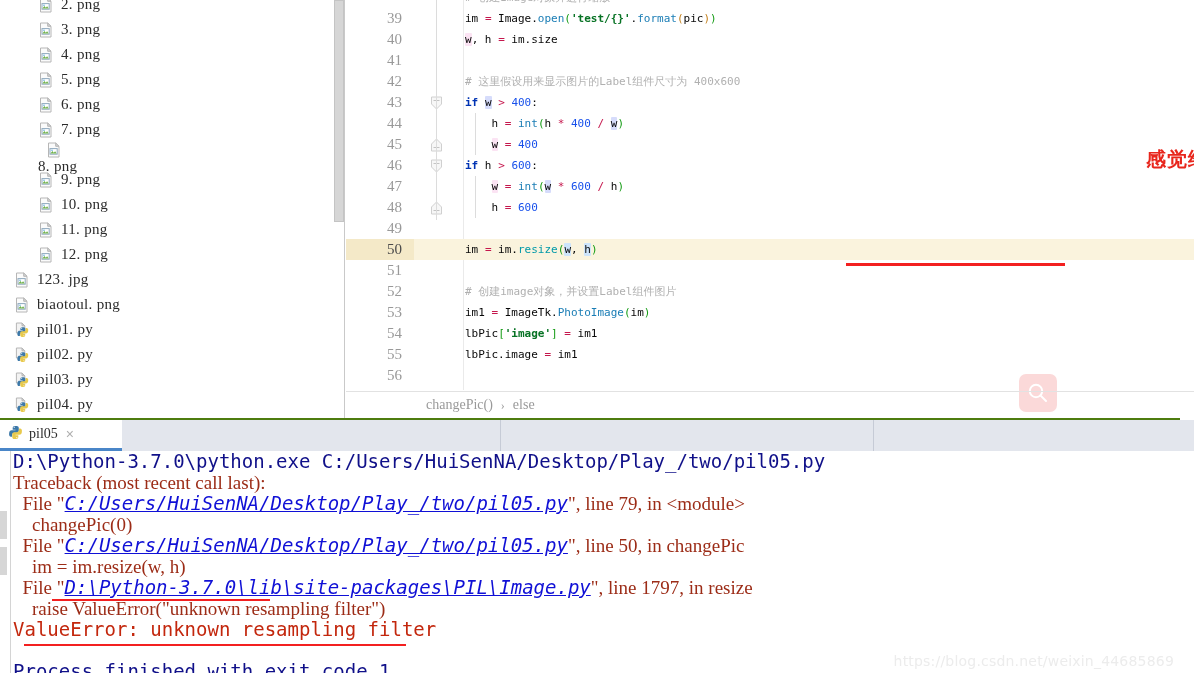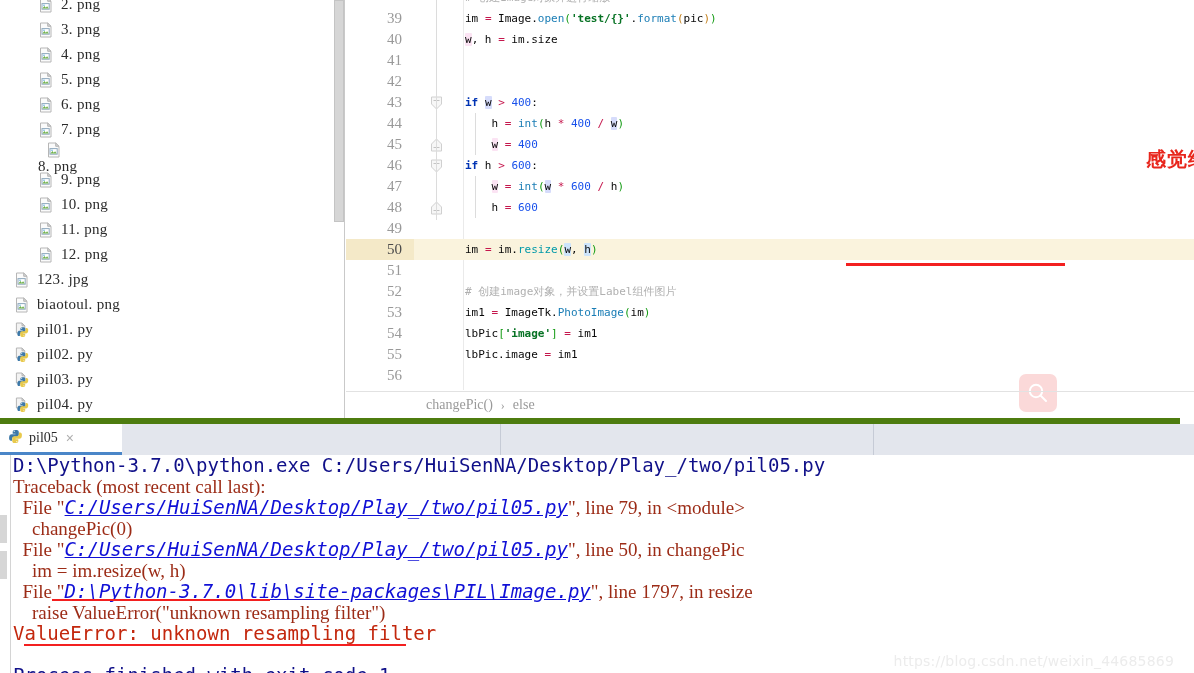--- a/index.html
+++ b/index.html
@@ -166,21 +166,21 @@
     color: #9a9a9a;
     gap: 8px;
   }
   #breadcrumb .sep { color: #9a9a9a; font-size: 12px; }
 
   
   #console {
     position: absolute; left: 0; top: 418px;
     width: 1180px; height: 255px;
     background: #c2410c;
-    border-top: 6px solid #4d7c0f;
+    border-top: 2px solid #4d7c0f;
   }
   #console-tabbar {
     position: absolute; left: 0; top: 0;
     width: 1194px; height: 31px;
     background: #e3e6ed;
   }
   #tab-pil05 {
     position: absolute; left: 0; top: 0;
     width: 122px; height: 31px;
     background: #ffffff;
@@ -505,20 +505,21 @@
             <line x1="3.5" y1="9.5" x2="9.5" y2="9.5" stroke="#c4c4c4"></line>
           </svg>
         </div>
         <div class="fold-line" style="top: 0px; height: 220px;"></div>
       </div>
     <div id="code-col">
         <div class="lrow-hl" style="top: 239px; left: -51px;"></div>
         <div class="code-line" style="top: -13px; left: 0px;"><span class="cmt"># 创建Image对象并进行缩放</span></div>
         <div class="code-line" style="top: 8px; left: 0px;">im <span class="op">=</span> Image.<span class="call">open</span><span class="brk1">(</span><span class="str">'test/{}'</span>.<span class="call">format</span><span class="brk2">(</span>pic<span class="brk2">)</span><span class="brk1">)</span></div>
         <div class="code-line" style="top: 29px; left: 0px;"><span class="hl-w">w</span>, h <span class="op">=</span> im.size</div>
+        <div class="code-line" style="top: 71px; left: 0px;"><span class="cmt"># 这里假设用来显示图片的Label组件尺寸为 400x600</span></div>
         <div class="code-line" style="top: 92px; left: 0px;"><span class="kw">if</span> <span class="hl-b">w</span> <span class="op">&gt;</span> <span class="num">400</span>:</div>
         <div class="code-line" style="top: 113px; left: 0px;">    h <span class="op">=</span> <span class="call">int</span><span class="brk1">(</span>h <span class="op">*</span> <span class="num">400</span> <span class="op">/</span> <span class="hl-b">w</span><span class="brk1">)</span></div>
         <div class="code-line" style="top: 134px; left: 0px;">    <span class="hl-w">w</span> <span class="op">=</span> <span class="num">400</span></div>
         <div class="code-line" style="top: 155px; left: 0px;"><span class="kw">if</span> h <span class="op">&gt;</span> <span class="num">600</span>:</div>
         <div class="code-line" style="top: 176px; left: 0px;">    <span class="hl-w">w</span> <span class="op">=</span> <span class="call">int</span><span class="brk1">(</span><span class="hl-b">w</span> <span class="op">*</span> <span class="num">600</span> <span class="op">/</span> h<span class="brk1">)</span></div>
         <div class="code-line" style="top: 197px; left: 0px;">    h <span class="op">=</span> <span class="num">600</span></div>
         <div class="code-line" style="top: 239px; left: 0px;">im <span class="op">=</span> im.<span class="fn">resize</span><span class="brk1">(</span><span class="hl-c">w</span>, <span class="hl-c">h</span><span class="brk1">)</span></div>
         <div class="code-line" style="top: 281px; left: 0px;"><span class="cmt"># 创建image对象，并设置Label组件图片</span></div>
         <div class="code-line" style="top: 302px; left: 0px;">im1 <span class="op">=</span> ImageTk.<span class="call">PhotoImage</span><span class="brk1">(</span>im<span class="brk1">)</span></div>
         <div class="code-line" style="top: 323px; left: 0px;">lbPic<span class="brk1">[</span><span class="str">'image'</span><span class="brk1">]</span> <span class="op">=</span> im1</div>

